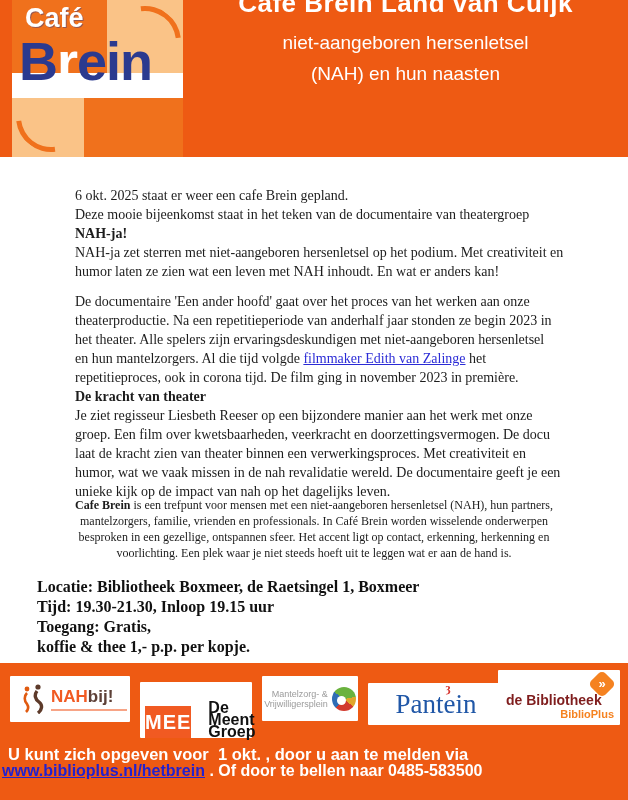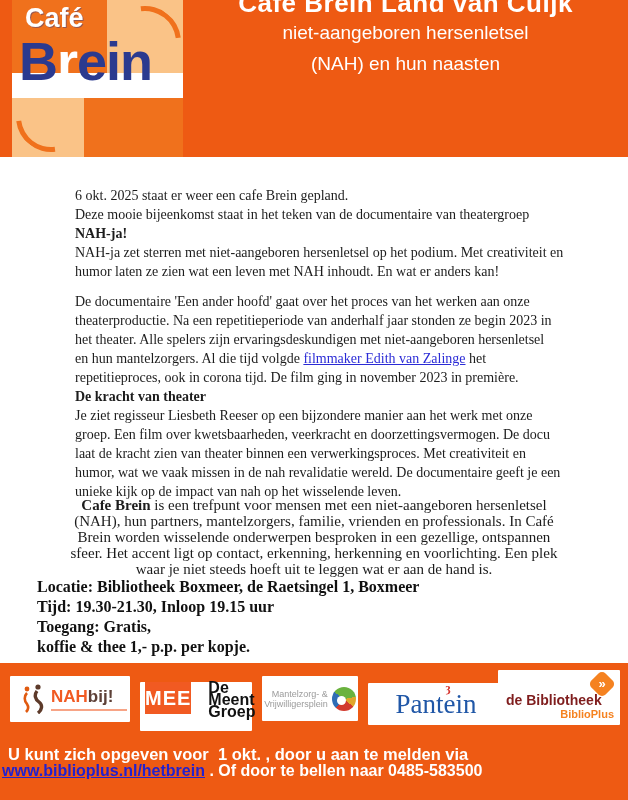--- a/index.html
+++ b/index.html
@@ -19,44 +19,44 @@
   .arc-bl{width:60px;height:60px;left:4px;top:-16px;border-bottom-color:#F0711C;transform:rotate(38deg);}
   .cafe{position:absolute;left:13px;top:3px;font-family:"Liberation Sans",sans-serif;
         font-weight:bold;font-size:27px;color:#fff;text-shadow:1px 1px 0 rgba(43,58,143,.45);}
   .brein{position:absolute;left:7px;top:34px;font-family:"Liberation Sans",sans-serif;
          font-weight:bold;font-size:54px;line-height:1;letter-spacing:-1px;}
   .brein .blue{color:#2B3A8F;}
   .brein .white{color:#ffffff;}
   .titles{position:absolute;left:183px;top:-12px;width:445px;text-align:center;color:#ffffff;
           font-family:"Liberation Sans",sans-serif;}
   .t1{font-size:26px;font-weight:bold;letter-spacing:.5px;}
-  .t2{font-size:19px;margin-top:3px;}
+  .t2{font-size:19px;margin-top:13px;}
   .t3{font-size:19px;margin-top:9px;}
   
   .maintext{position:absolute;left:75px;top:186px;width:505px;
             font-size:14px;line-height:19px;color:#1c1c1c;}
   .line{white-space:nowrap;}
   .bold{font-weight:bold;}
   .gap{height:11px;}
   a.body-link{color:#2B2BD6;text-decoration:underline;cursor:pointer;}
   .about{position:absolute;left:64px;top:497px;width:500px;text-align:center;
-         font-size:15px;line-height:16px;color:#1c1c1c;}
+         font-size:12px;line-height:16px;color:#1c1c1c;}
   .details{position:absolute;left:37px;top:577px;font-weight:bold;font-size:16px;
            line-height:20px;color:#111;}
   
   .bottom{position:absolute;left:0;top:663px;width:628px;height:137px;background:#EE5A13;}
   .card{position:absolute;background:#ffffff;border-radius:1px;}
   
   .card-nah{left:10px;top:13px;width:120px;height:46px;display:flex;align-items:center;padding-left:12px;box-sizing:border-box;}
   .nah-txt{font-family:"Liberation Sans",sans-serif;font-weight:bold;font-size:17px;margin-left:5px;}
   .nah-or{color:#F15A22;}
   .nah-br{color:#5D4037;}
   .nah-tagline{height:2px;width:76px;background:#F15A22;opacity:.55;margin-top:2px;}
   
-  .card-mee{left:140px;top:19px;width:112px;height:49px;display:flex;align-items:flex-start;padding-left:5px;box-sizing:border-box;}
+  .card-mee{left:140px;top:19px;width:112px;height:56px;display:flex;align-items:flex-end;padding-left:5px;box-sizing:border-box;}
   .mee-box{width:58px;height:32px;background:#F15A22;color:#fff;text-align:center;
            font-family:"Liberation Sans",sans-serif;font-weight:bold;font-size:20px;line-height:32px;letter-spacing:1px;}
   .mee-name{margin-left:17px;font-family:"Liberation Sans",sans-serif;font-weight:bold;
             font-size:16px;line-height:12px;color:#111;}
   
   .card-mz{left:262px;top:13px;width:96px;height:45px;display:flex;align-items:center;justify-content:center;}
   .mz-txt{font-family:"Liberation Sans",sans-serif;font-size:9px;line-height:10px;color:#9b9b9b;text-align:right;}
   .mz-circle{width:24px;height:24px;border-radius:50%;margin-left:4px;position:relative;
              background:conic-gradient(#6ab23e 0 22%, #e0a62b 22% 36%, #d23a2e 36% 62%, #2f6db5 62% 85%, #6ab23e 85% 100%);}
   .mz-circle::after{content:"";position:absolute;left:5px;top:9px;width:9px;height:9px;border-radius:50%;background:#fff;}
@@ -115,21 +115,21 @@
     <div class="line">De documentaire 'Een ander hoofd' gaat over het proces van het werken aan onze</div>
     <div class="line">theaterproductie. Na een repetitieperiode van anderhalf jaar stonden ze begin 2023 in</div>
     <div class="line">het theater. Alle spelers zijn ervaringsdeskundigen met niet-aangeboren hersenletsel</div>
     <div class="line"><span>en hun mantelzorgers. Al die tijd volgde </span><a class="body-link">filmmaker Edith van Zalinge</a><span> het</span></div>
     <div class="line">repetitieproces, ook in corona tijd. De film ging in november 2023 in première.</div>
     <div class="line bold">De kracht van theater</div>
     <div class="line">Je ziet regisseur Liesbeth Reeser op een bijzondere manier aan het werk met onze</div>
     <div class="line">groep. Een film over kwetsbaarheden, veerkracht en doorzettingsvermogen. De docu</div>
     <div class="line">laat de kracht zien van theater binnen een verwerkingsproces. Met creativiteit en</div>
     <div class="line">humor, wat we vaak missen in de nah revalidatie wereld. De documentaire geeft je een</div>
-    <div class="line">unieke kijk op de impact van nah op het wisselende leven.</div>
+    <div class="line">unieke kijk op de impact van nah op het dagelijks leven.</div>
   </div>
 
   <div class="about"><span class="bold">Cafe Brein</span><span> is een trefpunt voor mensen met een niet-aangeboren hersenletsel (NAH), hun partners, mantelzorgers, familie, vrienden en professionals. In Café Brein worden wisselende onderwerpen besproken in een gezellige, ontspannen sfeer. Het accent ligt op contact, erkenning, herkenning en voorlichting. Een plek waar je niet steeds hoeft uit te leggen wat er aan de hand is.</span></div>
 
   <div class="details">
     <div>Locatie: Bibliotheek Boxmeer, de Raetsingel 1, Boxmeer</div>
     <div>Tijd: 19.30-21.30, Inloop 19.15 uur</div>
     <div>Toegang: Gratis,</div>
     <div>koffie &amp; thee 1,- p.p. per kopje.</div>
   </div>

